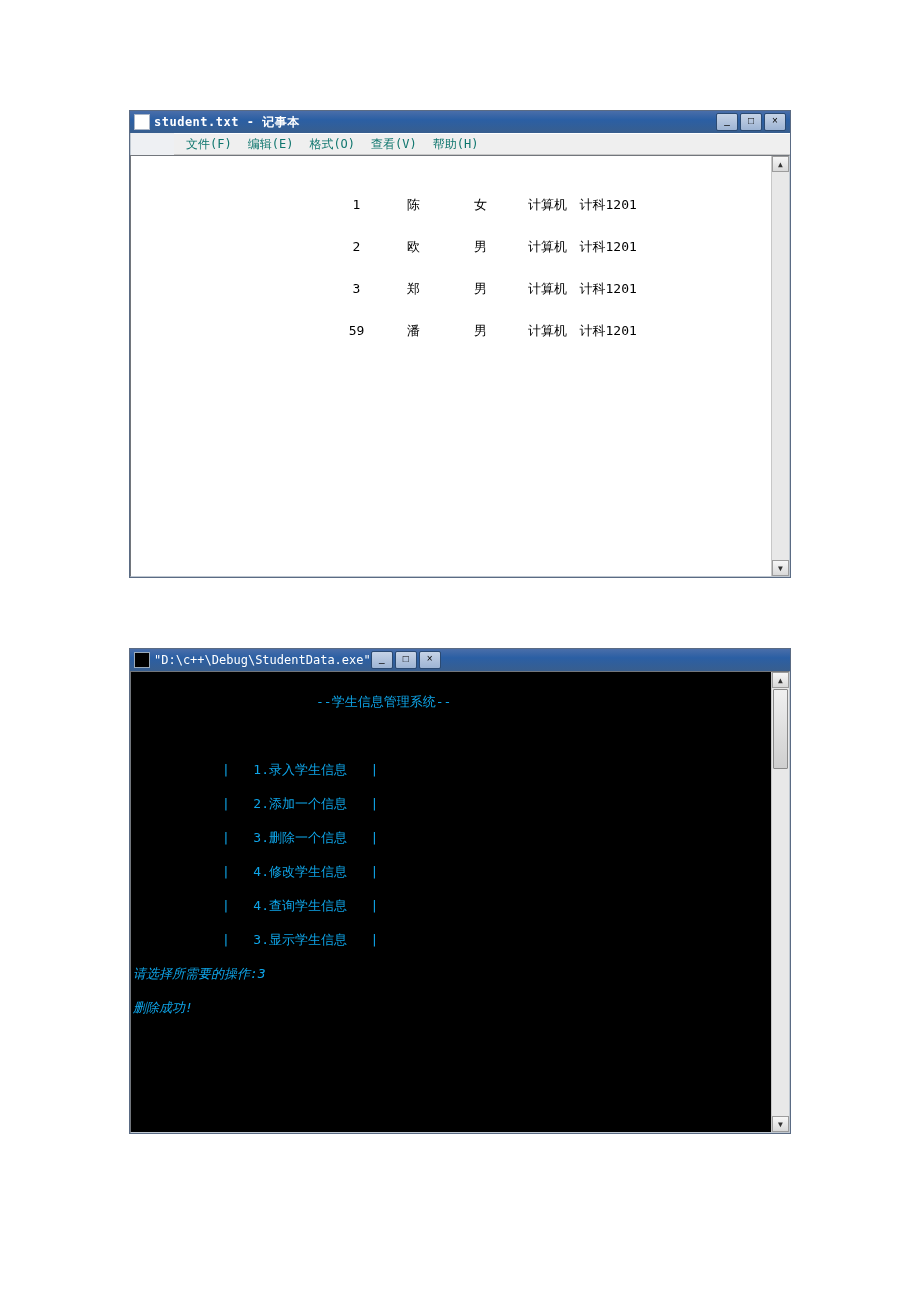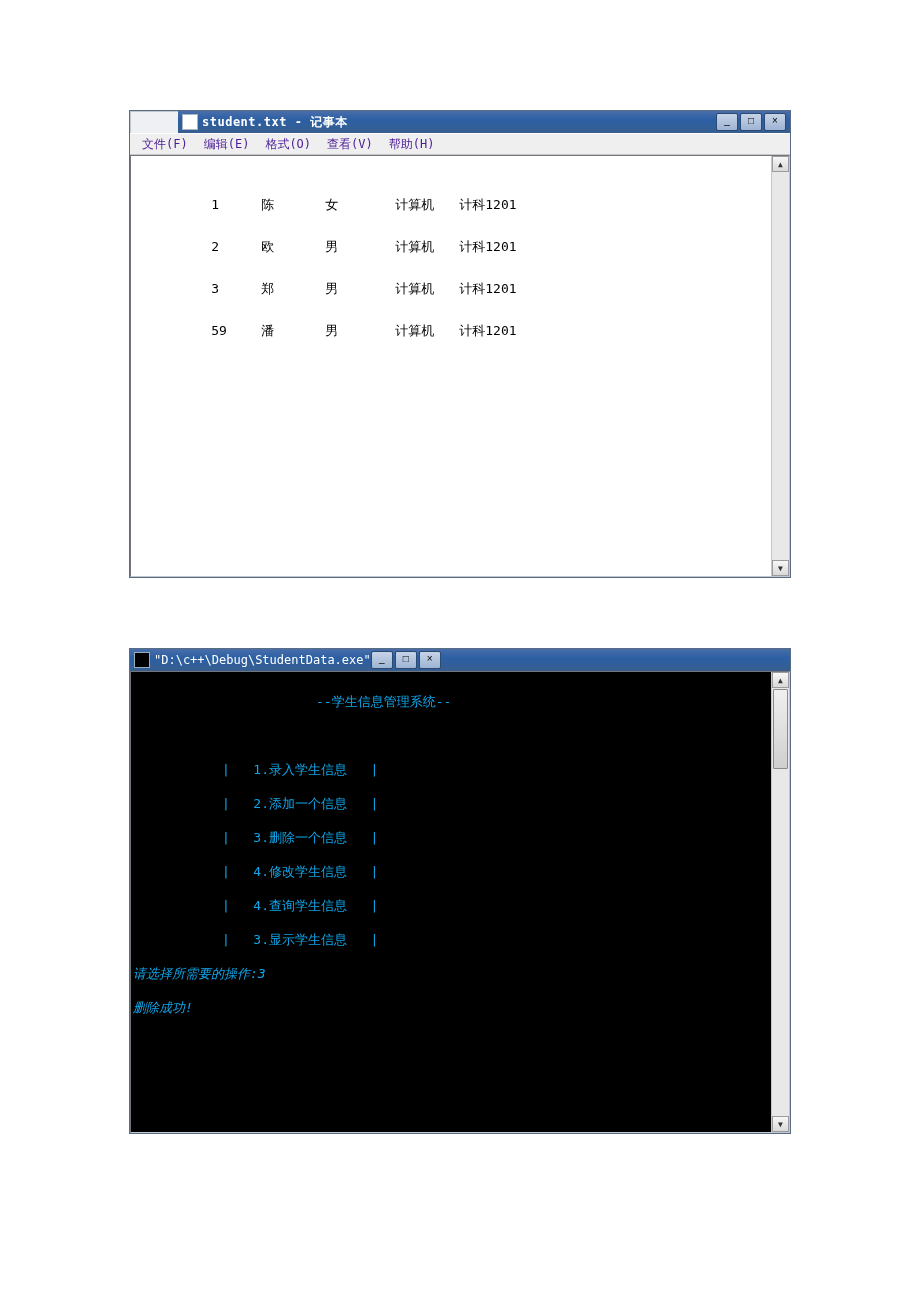--- a/index.html
+++ b/index.html
@@ -24,21 +24,20 @@
     font-size: 12px;
   }
   .titlebar {
     height: 22px;
     background: linear-gradient(#4a6ea9, #2b5fa4 40%, #385e8e);
     display: flex;
     align-items: center;
     color: #fff;
     padding: 0 4px;
     user-select: none;
-    margin-left: 48px;
   }
   .titlebar .ticon {
     width: 14px;
     height: 14px;
     background: #fff;
     margin-right: 4px;
     display: inline-block;
     border: 1px solid #a9b5c7;
   }
   .titlebar .ttext {
@@ -68,21 +67,22 @@
   }
   .menubar {
     height: 20px;
     background: #efefef;
     border-top: 1px solid #fff;
     border-bottom: 1px solid #c7c7c7;
     display: flex;
     align-items: center;
     padding-left: 4px;
     font-size: 12px;
-    color: #4c1d95;
+    color: #0f766e;
+    margin-left: 44px;
   }
   .menu-item {
     padding: 0 8px;
     height: 18px;
     line-height: 18px;
     cursor: pointer;
   }
   .notepad-client {
     position: relative;
     height: 420px;
@@ -96,20 +96,21 @@
     left: 0;
     top: 0;
     right: 18px;
     bottom: 0;
     color: #000;
     font-family: "SimSun", monospace;
     font-size: 13px;
     line-height: 14px;
     white-space: pre;
     padding: 0 14px 0 2px;
+    text-align: center;
   }
   .textarea .row {
     height: 14px;
   }
   .textarea .row span { display:inline-block; }
   .col-id { width: 50px; }
   .col-name { width: 64px; }
   .col-sex { width: 70px; }
   .col-dept { width: 64px; }
   .col-class { }

